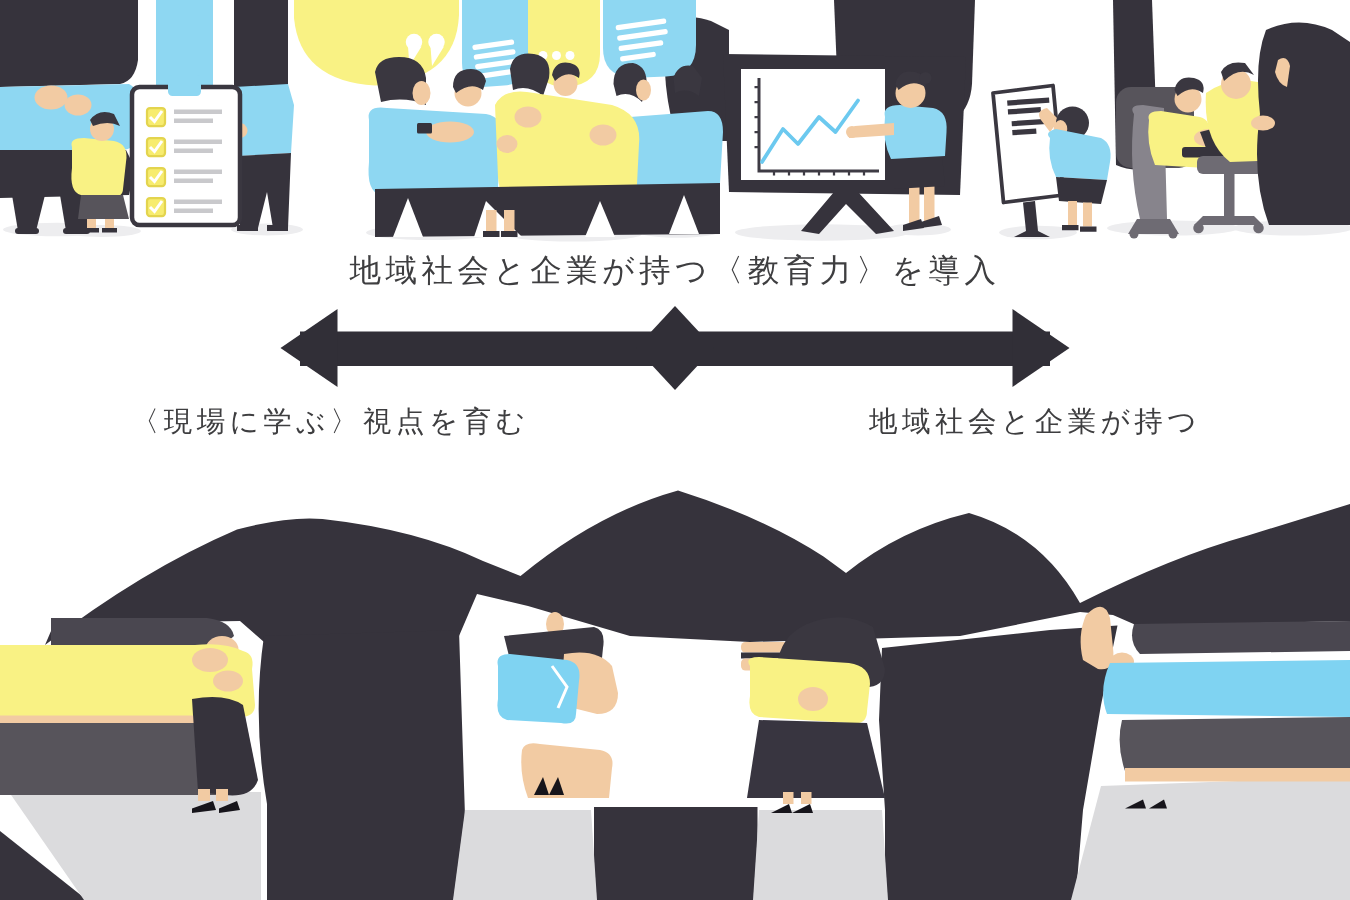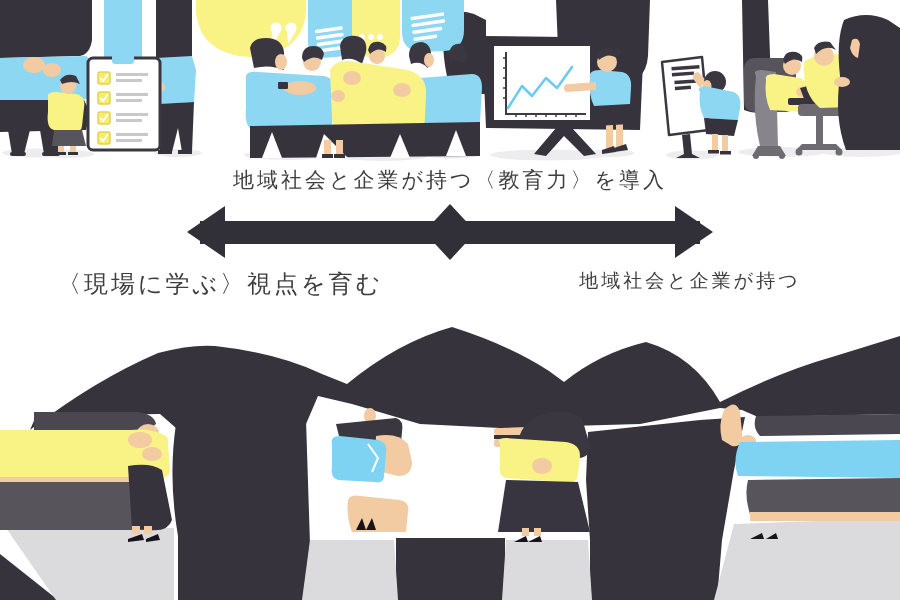--- a/index.html
+++ b/index.html
@@ -2,21 +2,21 @@
 <html><head>
 <meta charset="utf-8">
 <style>
   html,body{margin:0;padding:0;background:#fff;}
   #stage{position:relative;width:900px;height:600px;background:#ffffff;overflow:hidden;
          font-family:Liberation Serif, serif;}
   #stage svg{position:absolute;left:0;top:0;}
   .label{position:absolute;color:#3E3E40;letter-spacing:3px;font-weight:500;
          text-align:center;white-space:nowrap;}
   .caption{top:166px;left:0;width:900px;font-size:21px;}
-  .branch-left{top:268px;left:50px;width:340px;font-size:24px;}
+  .branch-left{top:268px;left:50px;width:340px;font-size:19px;}
   .branch-right{top:268px;left:520px;width:340px;font-size:19px;}
 </style>
 </head>
 <body>
 
 <div id="stage">
 
 <svg width="900" height="600" viewBox="0 0 900 600">
 
   <g>

